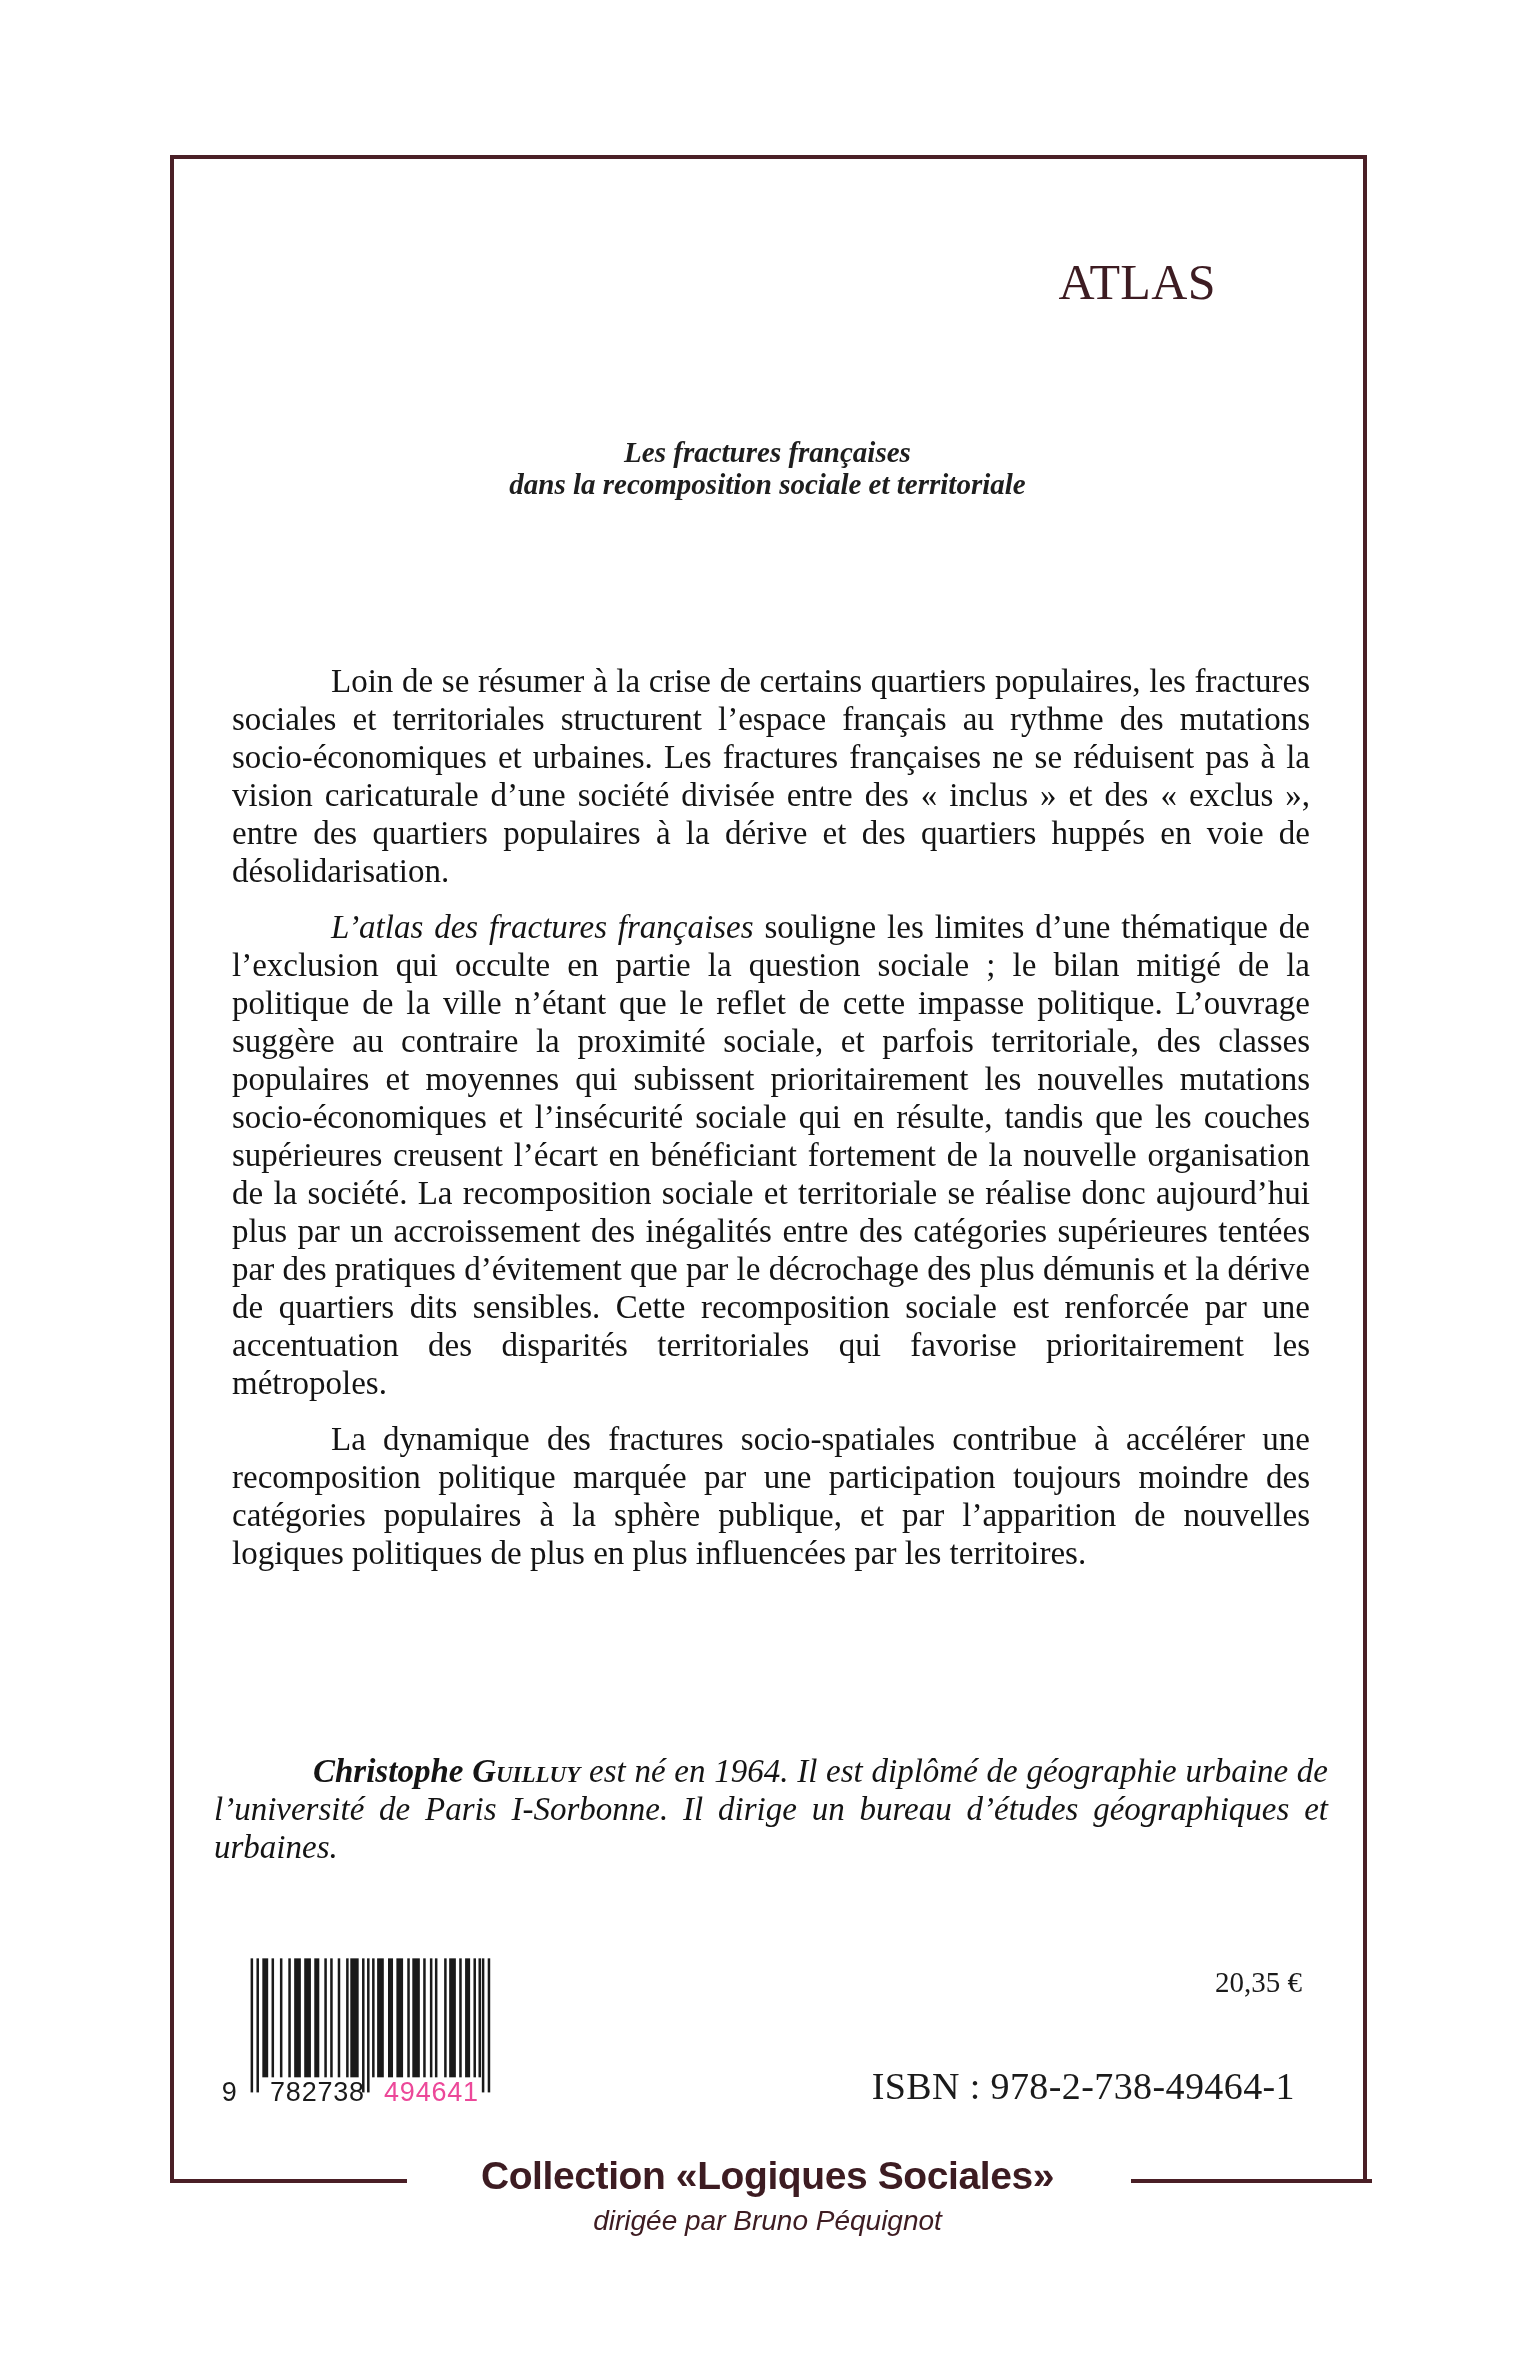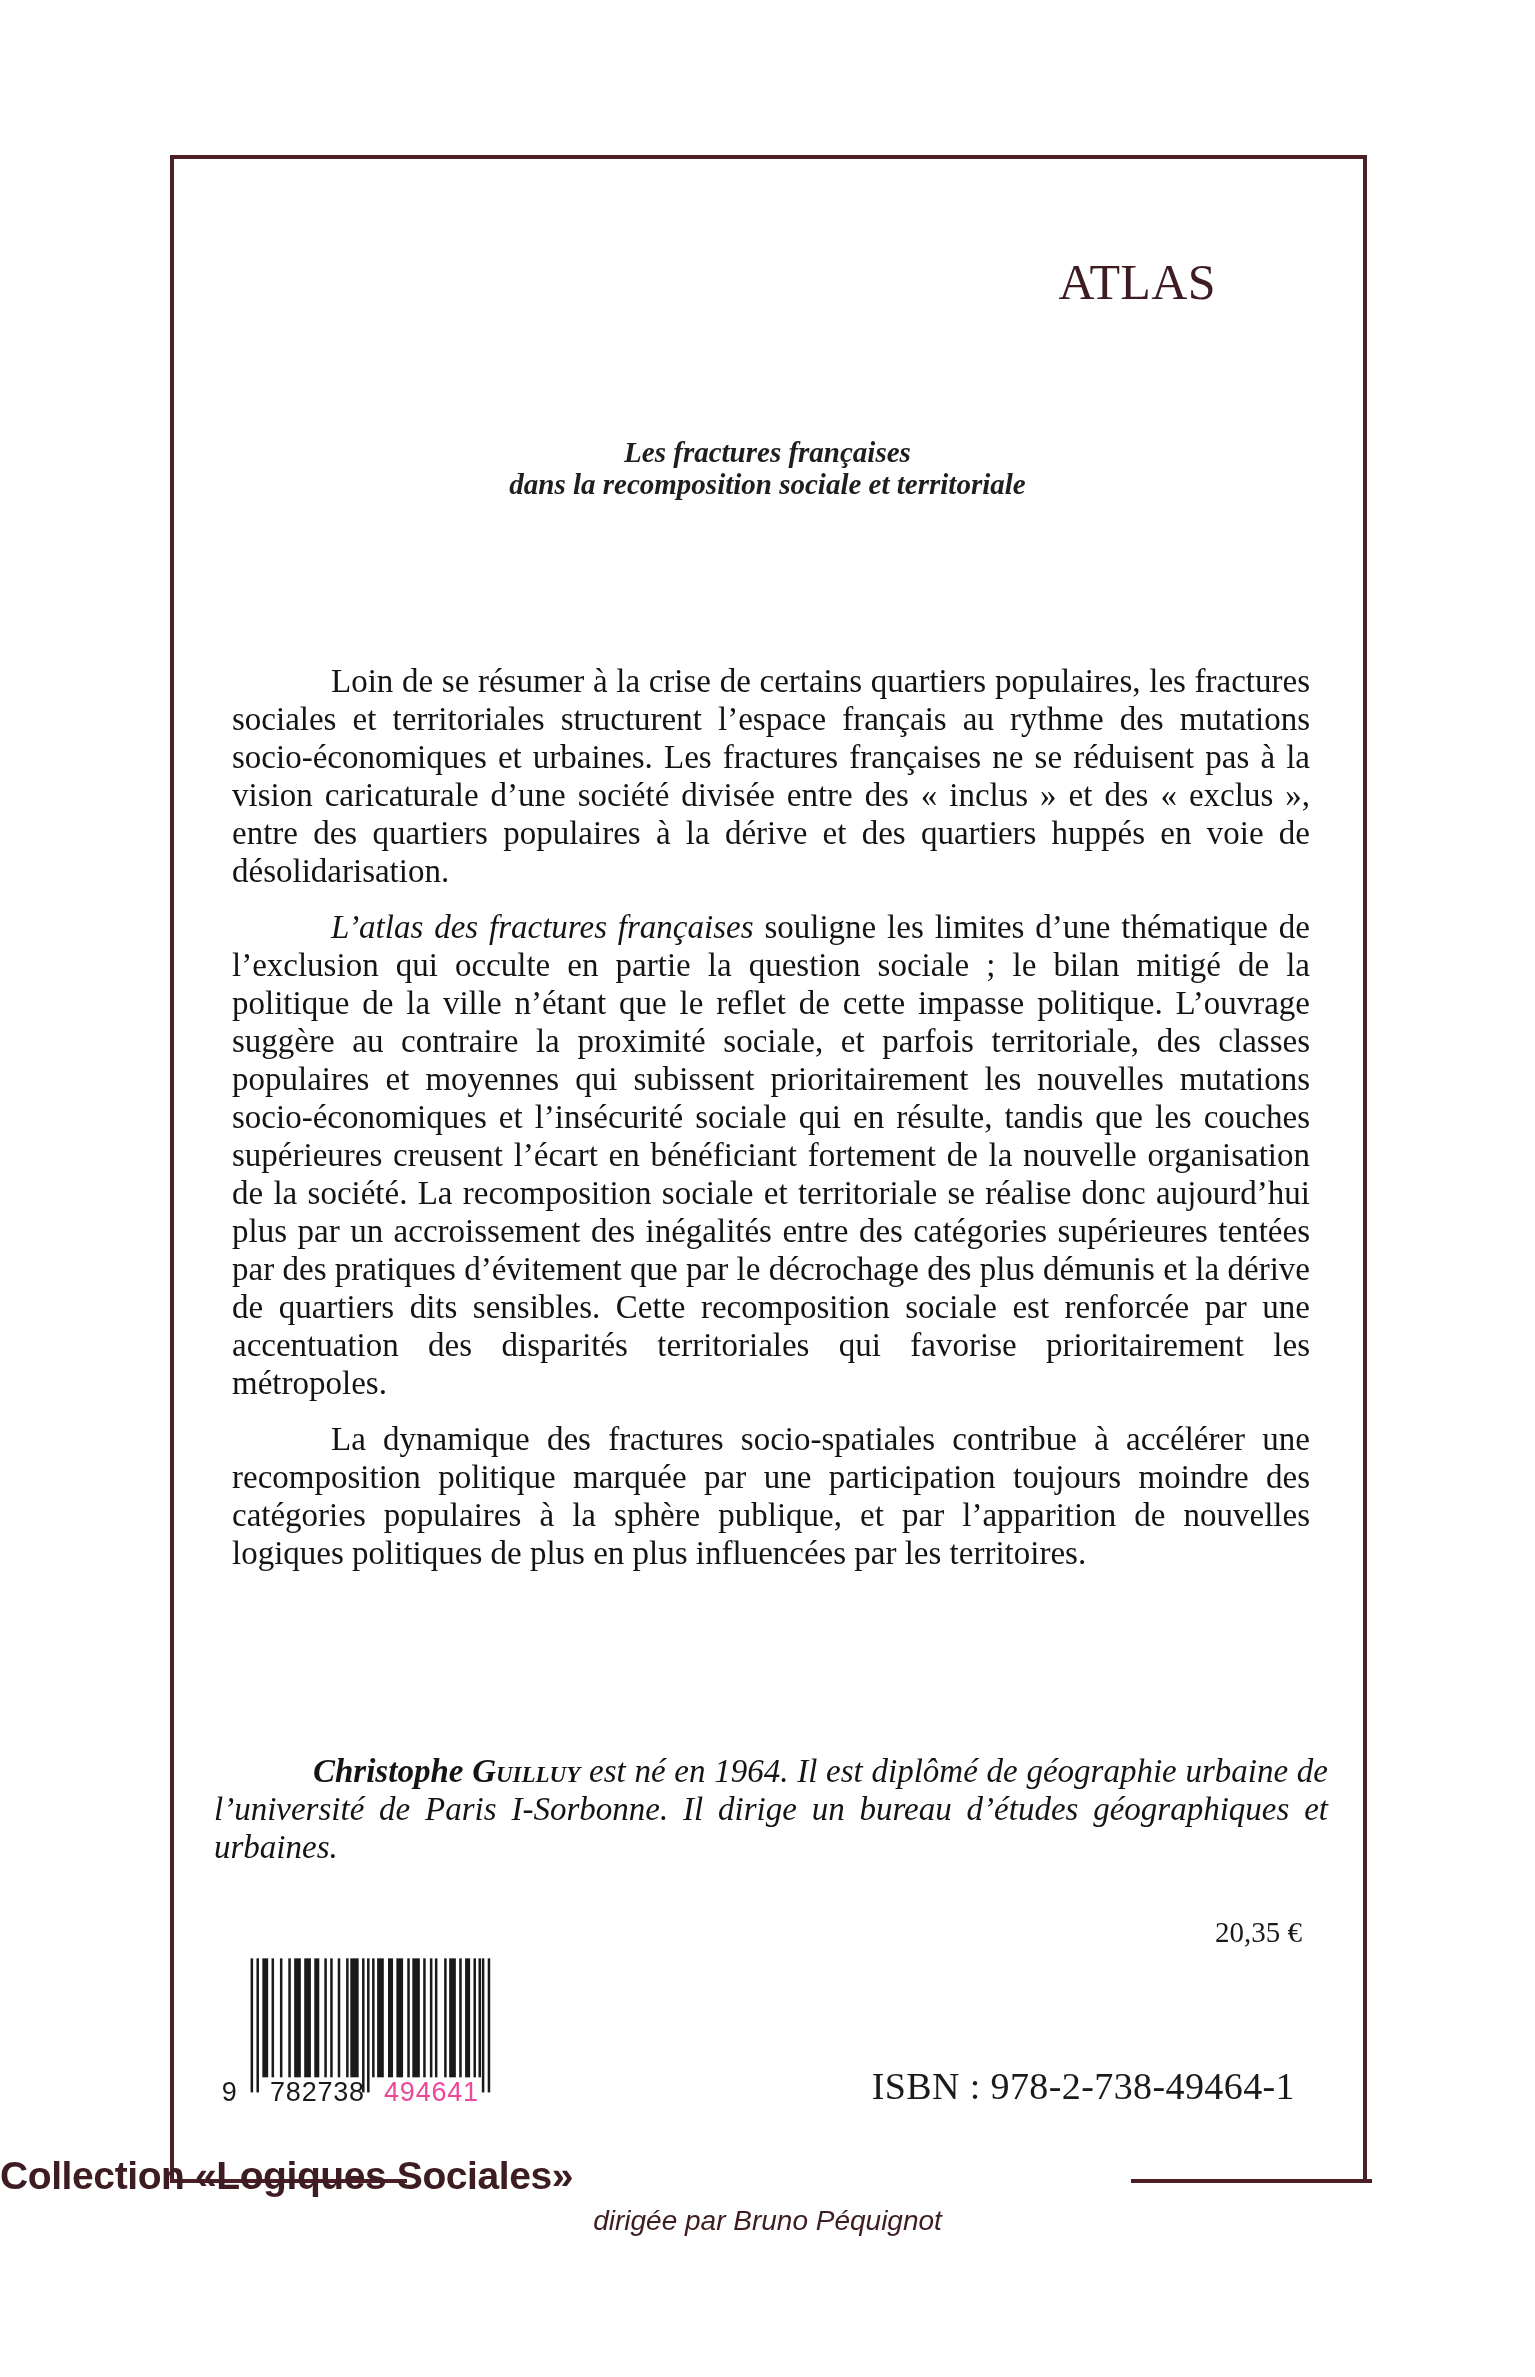--- a/index.html
+++ b/index.html
@@ -90,36 +90,37 @@
       left: 220px;
       top: 1955px;
       width: 336px;
       height: 155px;
     }
     .barcode svg { display: block; }
 
     .price {
       position: absolute;
       right: 233px;
-      top: 1916px;
+      top: 1966px;
       font-size: 29px;
       color: #1a1a1a;
     }
     .isbn {
       position: absolute;
       right: 240px;
       top: 2064px;
       font-size: 38px;
       letter-spacing: 0.4px;
       color: #1a1a1a;
     }
 
     .collection {
       position: absolute;
       left: 0; width: 1535px;
+      text-align: center;
       top: 2154px;
       font-family: "Liberation Sans", sans-serif;
       font-weight: bold;
       font-size: 39px;
       color: #3d1c22;
       letter-spacing: -0.4px;
     }
     .director {
       position: absolute;
       left: 0; width: 1535px;

